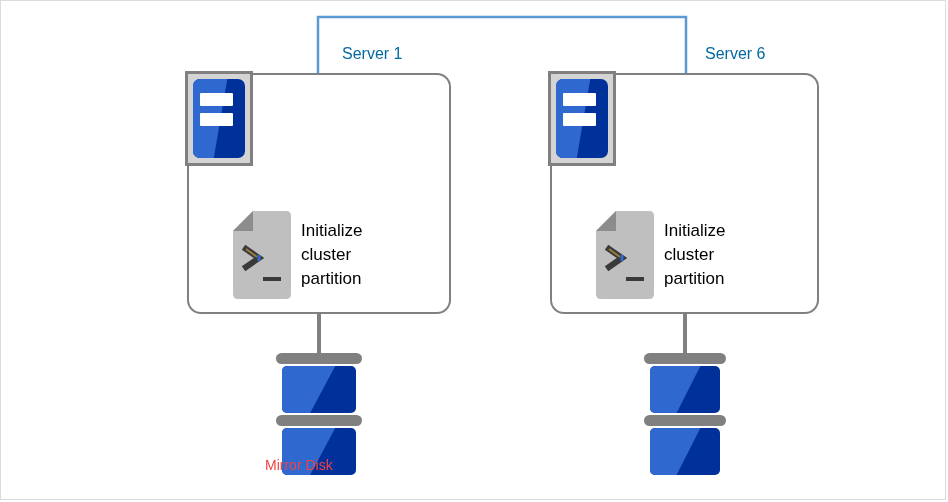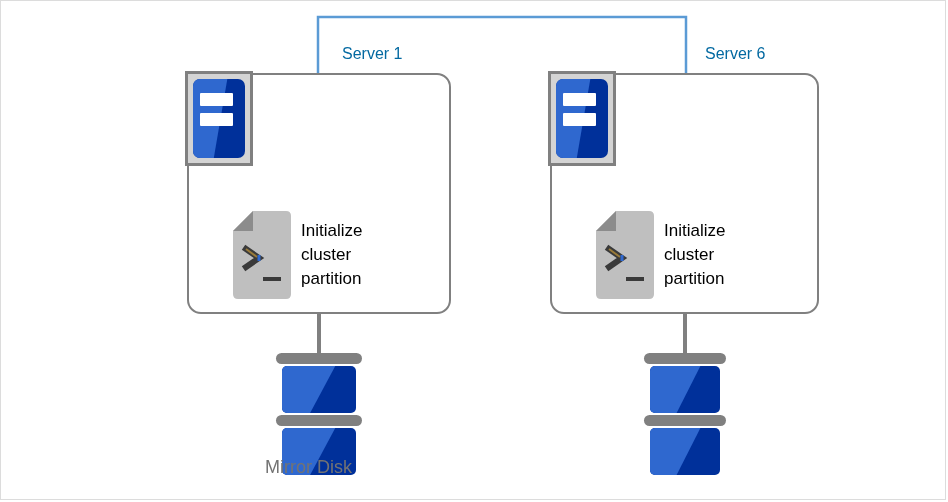--- a/index.html
+++ b/index.html
@@ -146,22 +146,22 @@
   .disk-platter::before {
     content: "";
     position: absolute;
     left: 0; top: 0;
     width: 100%; height: 100%;
     background: #2f68cf;
     clip-path: polygon(0 0, 72% 0, 38% 100%, 0 100%);
   }
   .disk-caption {
     position: absolute;
-    font-size: 18px;
-    color: #737373;
+    font-size: 14px;
+    color: #ef4444;
     white-space: nowrap;
     text-align: center;
   }
   #disk-caption-1 { left: 264px; top: 456px; }
 </style>
 </head>
 <body>
 
 <div id="canvas">
 

